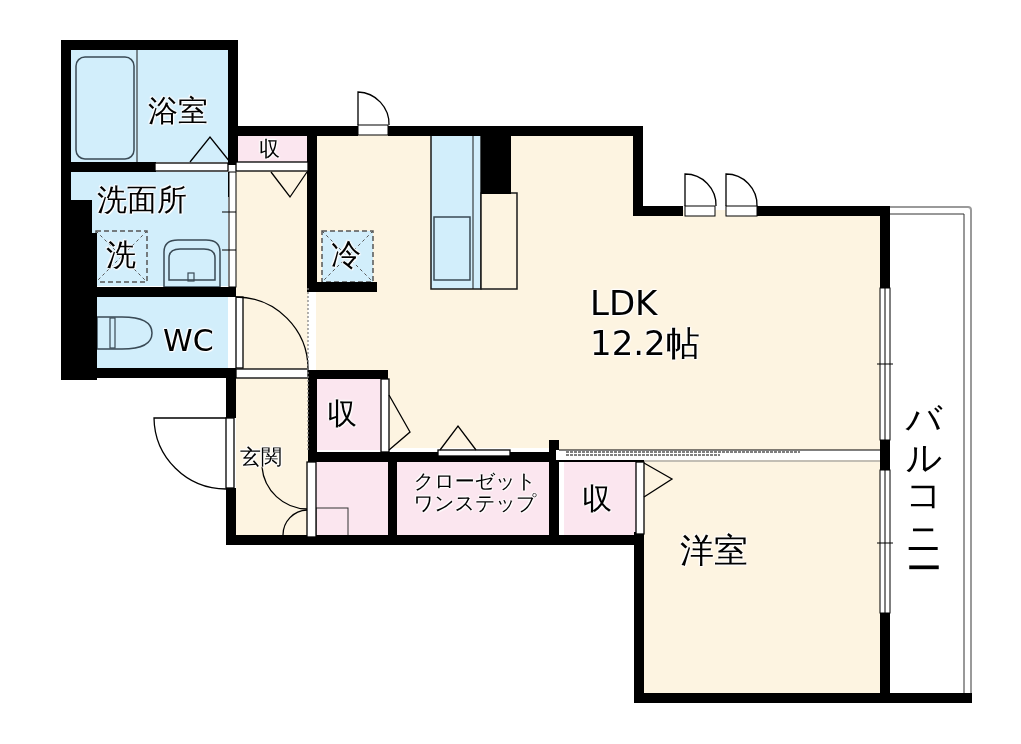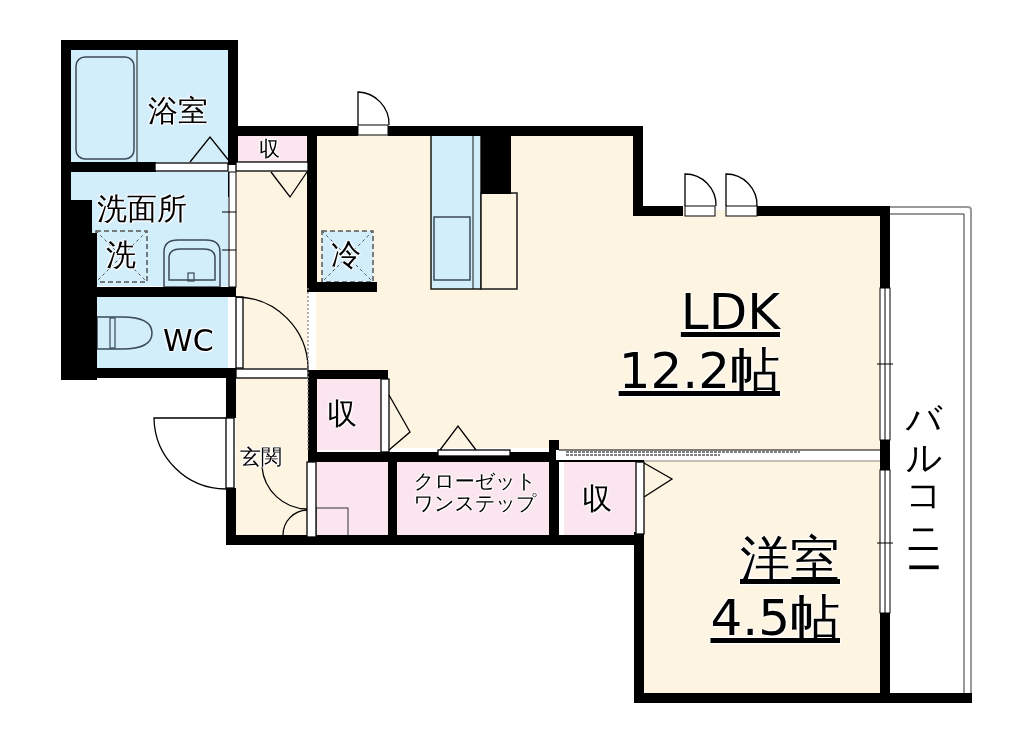--- a/index.html
+++ b/index.html
@@ -1,21 +1,21 @@
 <!DOCTYPE html>
 <html><head>
 <meta charset="utf-8">
 <style>
   html, body { margin:0; padding:0; background:#ffffff; }
   body { width:1021px; height:744px; position:relative; overflow:hidden;
          font-family:"DejaVu Sans", "Liberation Sans", sans-serif; }
   #plan { position:absolute; left:0; top:0; width:1021px; height:744px; }
   .lbl { position:absolute; color:#000; white-space:nowrap; line-height:1;
          text-shadow: 0 0 3px #fff, 0 0 3px #fff, 0 0 2px #fff, 1px 1px 1px #fff, -1px -1px 1px #fff; }
-  .big { font-size:50px; text-align:right; line-height:1.18;text-decoration:underline; }
+  .big { font-size:34px; text-align:left; line-height:1.18; }
   .med { font-size:30px; }
   .sm  { font-size:21px; }
   .xs  { font-size:20px; line-height:1.1; text-align:center; }
   .vert { writing-mode:vertical-rl; font-size:36px; letter-spacing:2px; }
 </style>
 </head>
 <body>
 
 <svg id="plan" viewBox="0 0 1021 744" xmlns="http://www.w3.org/2000/svg">
 
@@ -169,33 +169,32 @@
 
     <rect x="556" y="450" width="324" height="10" fill="#fff" stroke="none"></rect>
     <line x1="559" y1="450" x2="880" y2="450" stroke="#000" stroke-width="1"></line>
     <line x1="566" y1="452" x2="800" y2="452" stroke="#000" stroke-width="1" stroke-dasharray="3,1"></line>
     <line x1="566" y1="455" x2="720" y2="455" stroke="#000" stroke-width="1" stroke-dasharray="3,1"></line>
     <line x1="644" y1="461" x2="880" y2="461" stroke="#888" stroke-width="1"></line>
   </g>
 </svg>
 
 <div class="lbl med" style="left:148px; top:96px;">浴室</div>
-<div class="lbl med" style="left:97px; top:185px;margin-top:9px;">洗面所</div>
+<div class="lbl med" style="left:97px; top:185px;">洗面所</div>
 <div class="lbl med" style="left:106px; top:240px;">洗</div>
 <div class="lbl med" style="left:163px; top:318px;margin-top:8px;">WC</div>
 <div class="lbl med" style="left:331px; top:240px;">冷</div>
 <div class="lbl sm" style="left:259px; top:139px;">収</div>
 <div class="lbl med" style="left:327px; top:399px;">収</div>
 <div class="lbl sm" style="left:240px; top:447px;font-family:Liberation Serif, serif;">玄関</div>
 <div class="lbl xs" style="left:400px; top:470px; width:150px;">
   <div>クローゼット</div>
   <div>ワンステップ</div>
 </div>
 <div class="lbl med" style="left:582px; top:484px;">収</div>
 <div class="lbl big" style="left:590px; top:283px; width:190px;">
   <div>LDK</div>
   <div>12.2帖</div>
 </div>
 <div class="lbl big" style="left:680px; top:530px; width:160px;">
   <div>洋室</div>
-  <div>4.5帖</div>
 </div>
 <div class="lbl vert" style="left:906px; top:378px;">バルコニー</div>
 
 </body></html>

